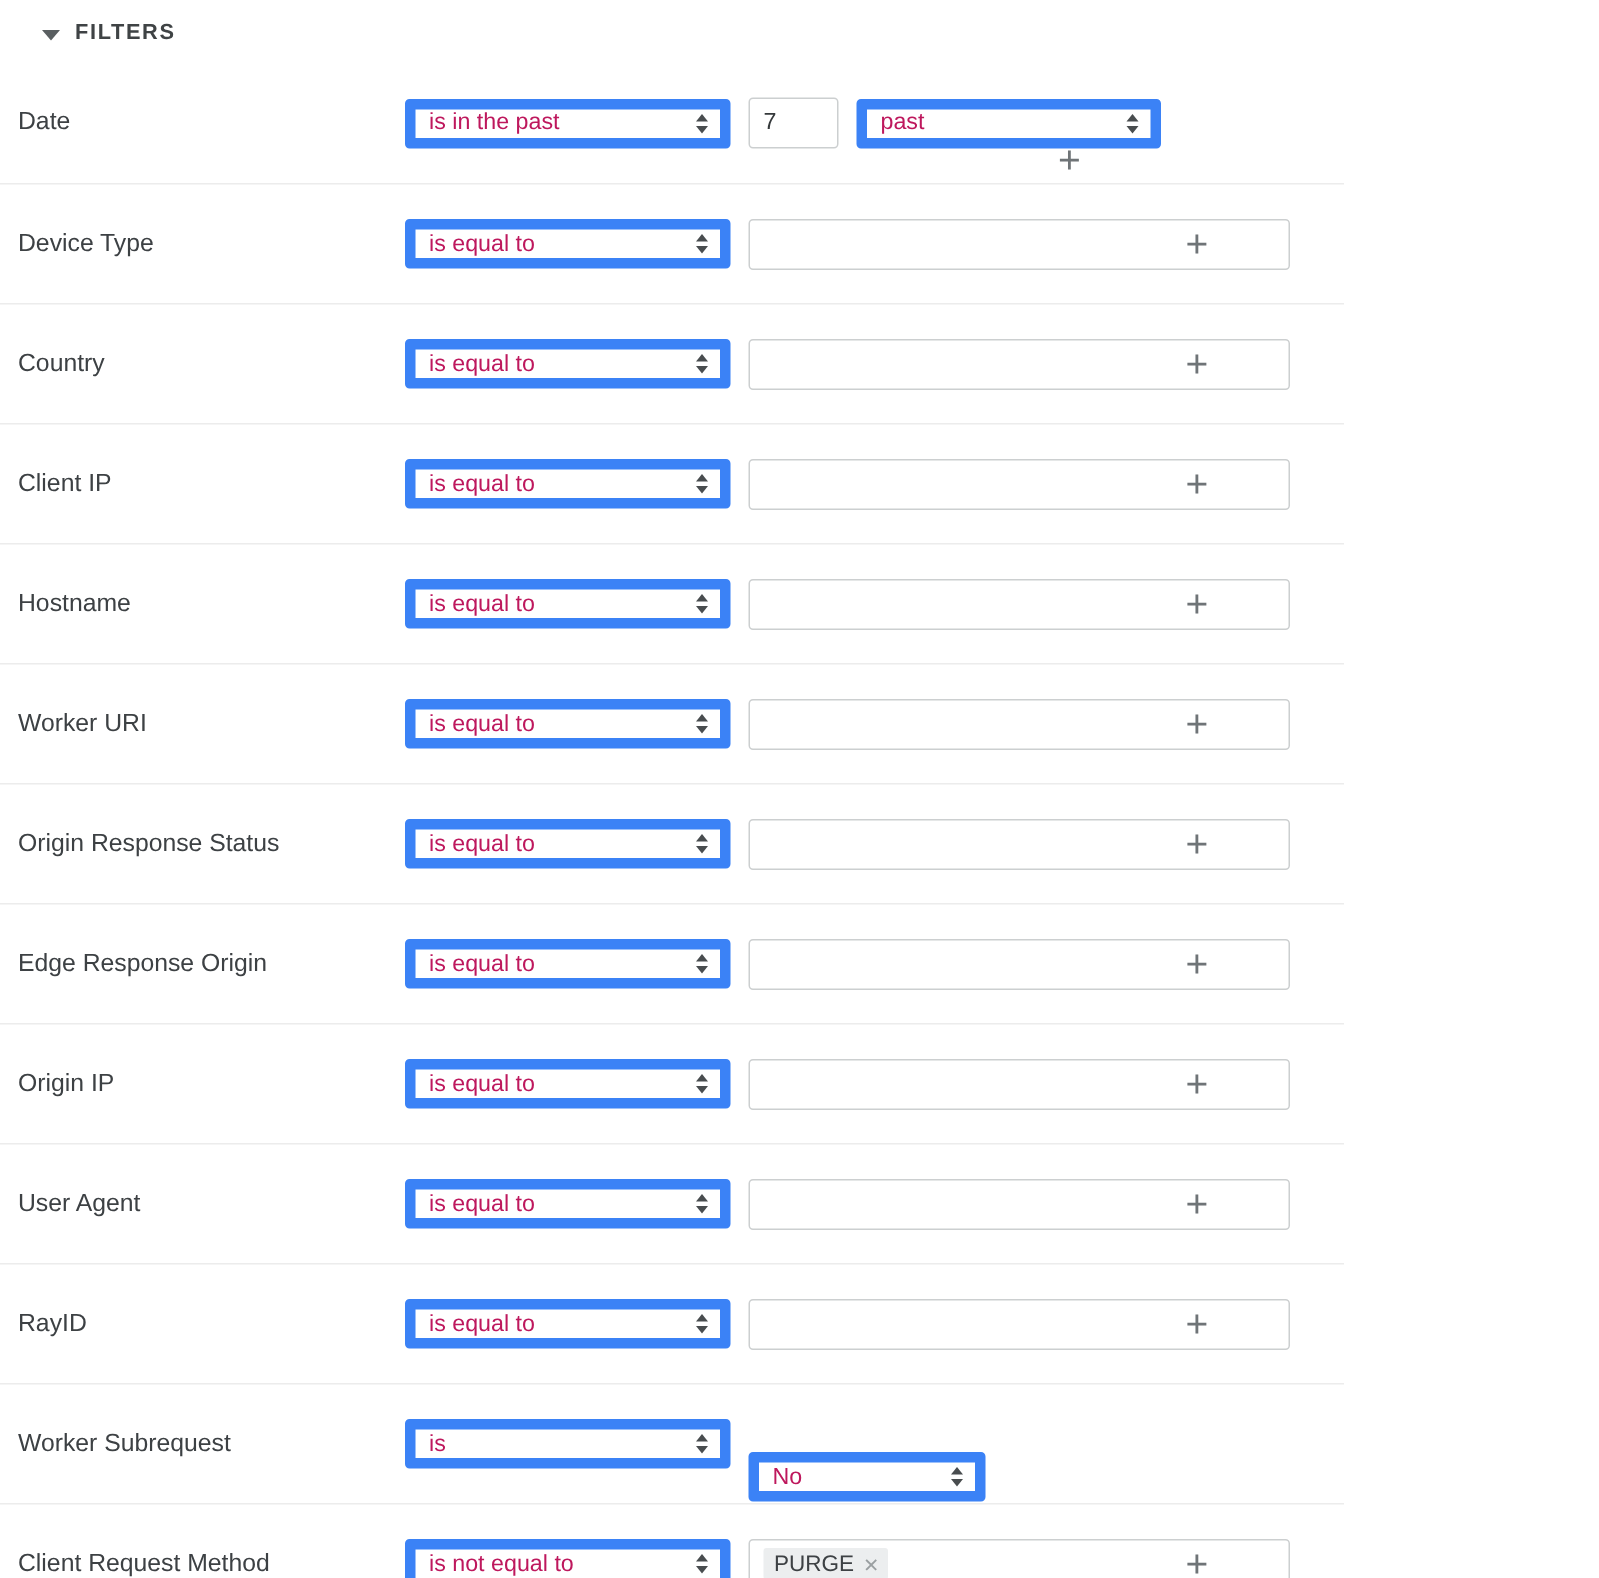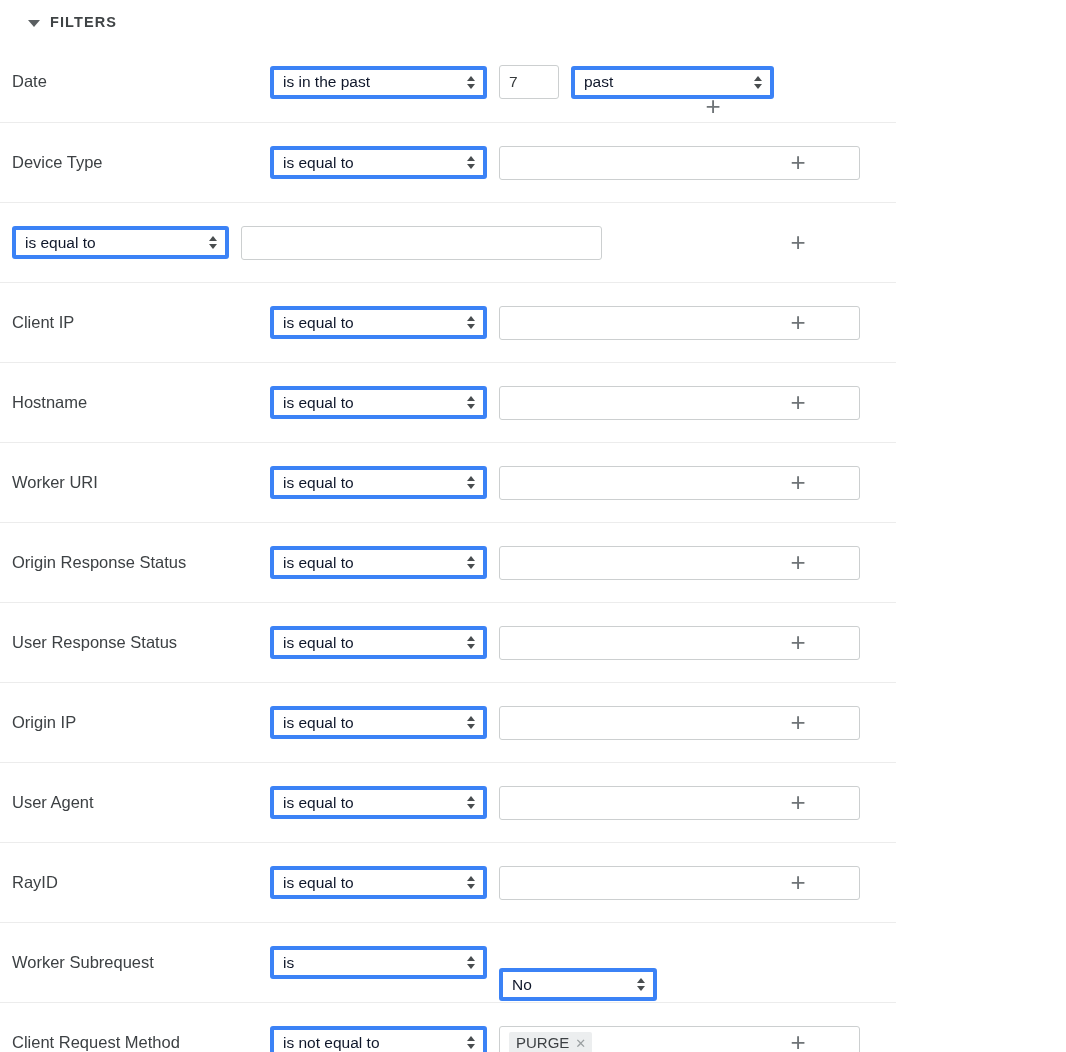--- a/index.html
+++ b/index.html
@@ -68,27 +68,27 @@
   .control-area {
     display: flex;
     align-items: center;
     gap: 12px;
     flex: 1 1 auto;
   }
 
   .select {
     position: relative;
     height: 33px;
-    border: 4px solid #3b82f6;
+    border: 7px solid #3b82f6;
     border-radius: 3px;
     background: #ffffff;
     display: flex;
     align-items: center;
     font-size: 15.5px;
-    color: #0f172a;
+    color: #be185d;
     padding: 0 30px 0 9px;
     white-space: nowrap;
     cursor: default;
   }
   .select.op { width: 217px; }
   .select.unit { width: 203px; }
   .select.small { width: 158px; margin-top: 44px; }
 
   .spinner {
     position: absolute;
@@ -221,20 +221,21 @@
             </span>
         </div>
         <div class="textbox wide">
           <input type="text" value="" style="">
         </div>
       </div>
       <div class="plus right">+</div>
     </div>
 
     <div class="row">
+      <div class="row-label">Country</div>
       <div class="control-area">
         <div class="select op">
           <span>is equal to</span>
           <span class="spinner">
               <i class="up"></i>
               <i class="down"></i>
             </span>
         </div>
         <div class="textbox wide">
           <input type="text" value="" style="">
@@ -305,21 +306,21 @@
             </span>
         </div>
         <div class="textbox wide">
           <input type="text" value="" style="">
         </div>
       </div>
       <div class="plus right">+</div>
     </div>
 
     <div class="row">
-      <div class="row-label">User Response Status</div>
+      <div class="row-label">Edge Response Origin</div>
       <div class="control-area">
         <div class="select op">
           <span>is equal to</span>
           <span class="spinner">
               <i class="up"></i>
               <i class="down"></i>
             </span>
         </div>
         <div class="textbox wide">
           <input type="text" value="" style="">

